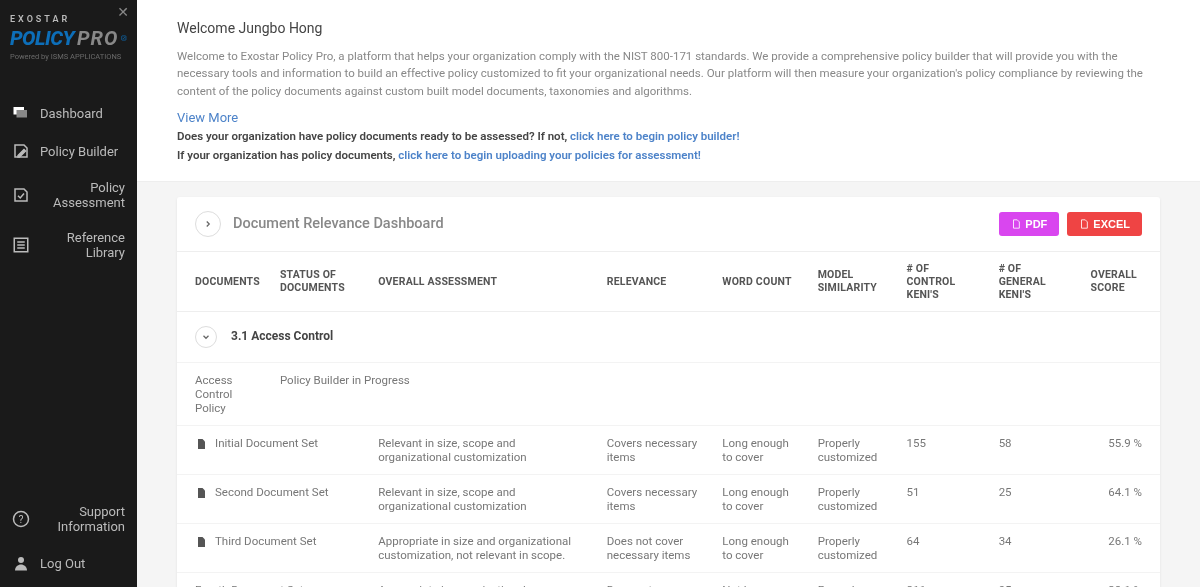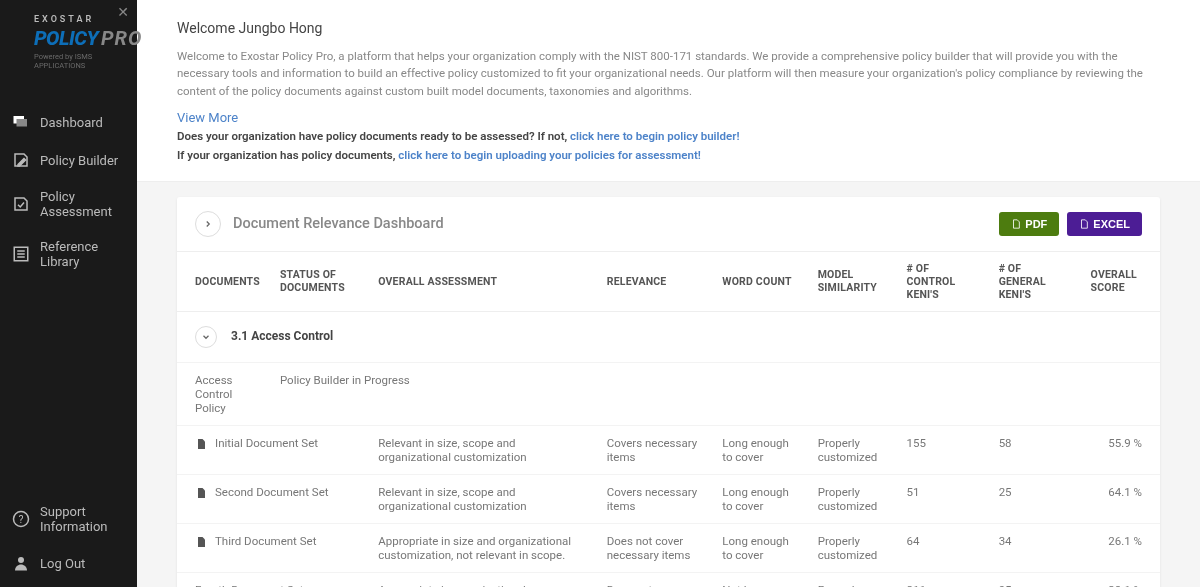--- a/index.html
+++ b/index.html
@@ -1,44 +1,44 @@
 <!DOCTYPE html>
 <html><head>
 <meta charset="utf-8">
 <style>
 * { margin: 0; padding: 0; box-sizing: border-box; }
 body { font-family: -apple-system, BlinkMacSystemFont, "Segoe UI", Roboto, Arial, sans-serif; background: #f5f5f5; color: #333; font-size: 13px; width: 1200px; height: 587px; overflow: hidden; }
 .app { display: flex; height: 100%; }
 .sidebar { width: 137px; background: #1a1a1a; display: flex; flex-direction: column; position: relative; }
 .close-btn { position: absolute; top: 4px; right: 8px; color: #888; cursor: pointer; font-size: 14px; }
-.logo { padding: 14px 10px 8px 10px; margin-left: 24px; }
+.logo { padding: 14px 10px 8px 10px; }
 .logo-t1 { color: #bbb; font-size: 9px; letter-spacing: 3px; font-weight: 600; }
 .logo-t2 { display:flex; align-items:center; gap:3px; margin-top:2px; }
 .logo-t2 .p1 { color: #0d6eb8; font-weight: 800; font-style: italic; font-size: 20px; letter-spacing: -0.5px; }
 .logo-t2 .p2 { color: #888; font-weight: 700; font-style: italic; font-size: 20px; letter-spacing: 1px; }
 .logo-t2 svg { width: 16px; height: 16px; }
 .logo-sub { color: #6a6a6a; font-size: 7.5px; margin-top: 2px; }
 .nav { list-style: none; margin-top: 25px; }
-.nav li { display: flex; align-items: center; padding: 10px 12px; color: #bbb; cursor: pointer; gap: 10px; }
+.nav li { display: flex; align-items: center; padding: 10px 12px; color: #bbb; cursor: pointer; gap: 10px; text-align: right; }
 .nav li svg { width: 18px; height: 18px; flex-shrink: 0; }
 .bottom-nav { margin-top: auto; margin-bottom: 5px; }
 .main { flex: 1; display: flex; flex-direction: column; overflow: hidden; }
 .welcome { padding: 20px 40px 15px 40px; background: #fff; border-bottom: 1px solid #eee; }
 .welcome h1 { font-size: 14px; font-weight: 400; color: #444; margin-bottom: 12px; }
 .welcome p { font-size: 11.5px; color: #888; line-height: 1.5; margin-bottom: 10px; }
 .link { color: #4d83c9; cursor: pointer; }
 .prompt { font-size: 11.5px; color: #444; font-weight: 600; margin-top: 2px; line-height: 1.7; }
 .content { flex: 1; padding: 15px 40px; overflow-y: auto; }
 .panel { background: #fff; box-shadow: 0 1px 3px rgba(0,0,0,0.08); border-radius: 3px; }
 .panel-head { display: flex; align-items: center; padding: 14px 18px; border-bottom: 1px solid #eee; }
 .circle-btn { width: 26px; height: 26px; border: 1px solid #ddd; border-radius: 50%; display: flex; align-items: center; justify-content: center; background: #fff; cursor: pointer; margin-right: 12px; color: #666; }
 .panel-title { color: #888; font-size: 14.5px; font-weight: 500; flex: 1; }
 .btn { padding: 6px 12px; border: none; border-radius: 3px; color: #fff; font-size: 11px; font-weight: 600; cursor: pointer; display: inline-flex; align-items: center; gap: 4px; margin-left: 8px; }
-.btn-pdf { background: #4d7c0f; }
-.btn-excel { background: #4c1d95; }
+.btn-pdf { background: #d946ef; }
+.btn-excel { background: #ef4444; }
 table { width: 100%; border-collapse: collapse; }
 th { text-align: left; font-size: 10.5px; color: #555; font-weight: 700; padding: 10px 10px; letter-spacing: 0.2px; }
 th:first-child { padding-left: 18px; }
 th:last-child { padding-right: 18px; }
 .section-row td { padding: 14px 18px; font-size: 12px; font-weight: 700; color: #444; border-top: 1px solid #eee; }
 .section-row .chev { display: inline-flex; width: 22px; height: 22px; border: 1px solid #ddd; border-radius: 50%; align-items: center; justify-content: center; margin-right: 14px; color: #666; vertical-align: middle; font-weight: 400; }
 .sub-row td, .data-row td { padding: 10px 10px; font-size: 11.5px; color: #777; border-top: 1px solid #f3f3f3; vertical-align: top; }
 .sub-row td:first-child, .data-row td:first-child { padding-left: 18px; }
 .data-row td:last-child { padding-right: 18px; text-align: right; }
 .doc-icon { display:inline-block; width: 12px; height: 14px; margin-right: 8px; vertical-align: middle; color: #555; }

